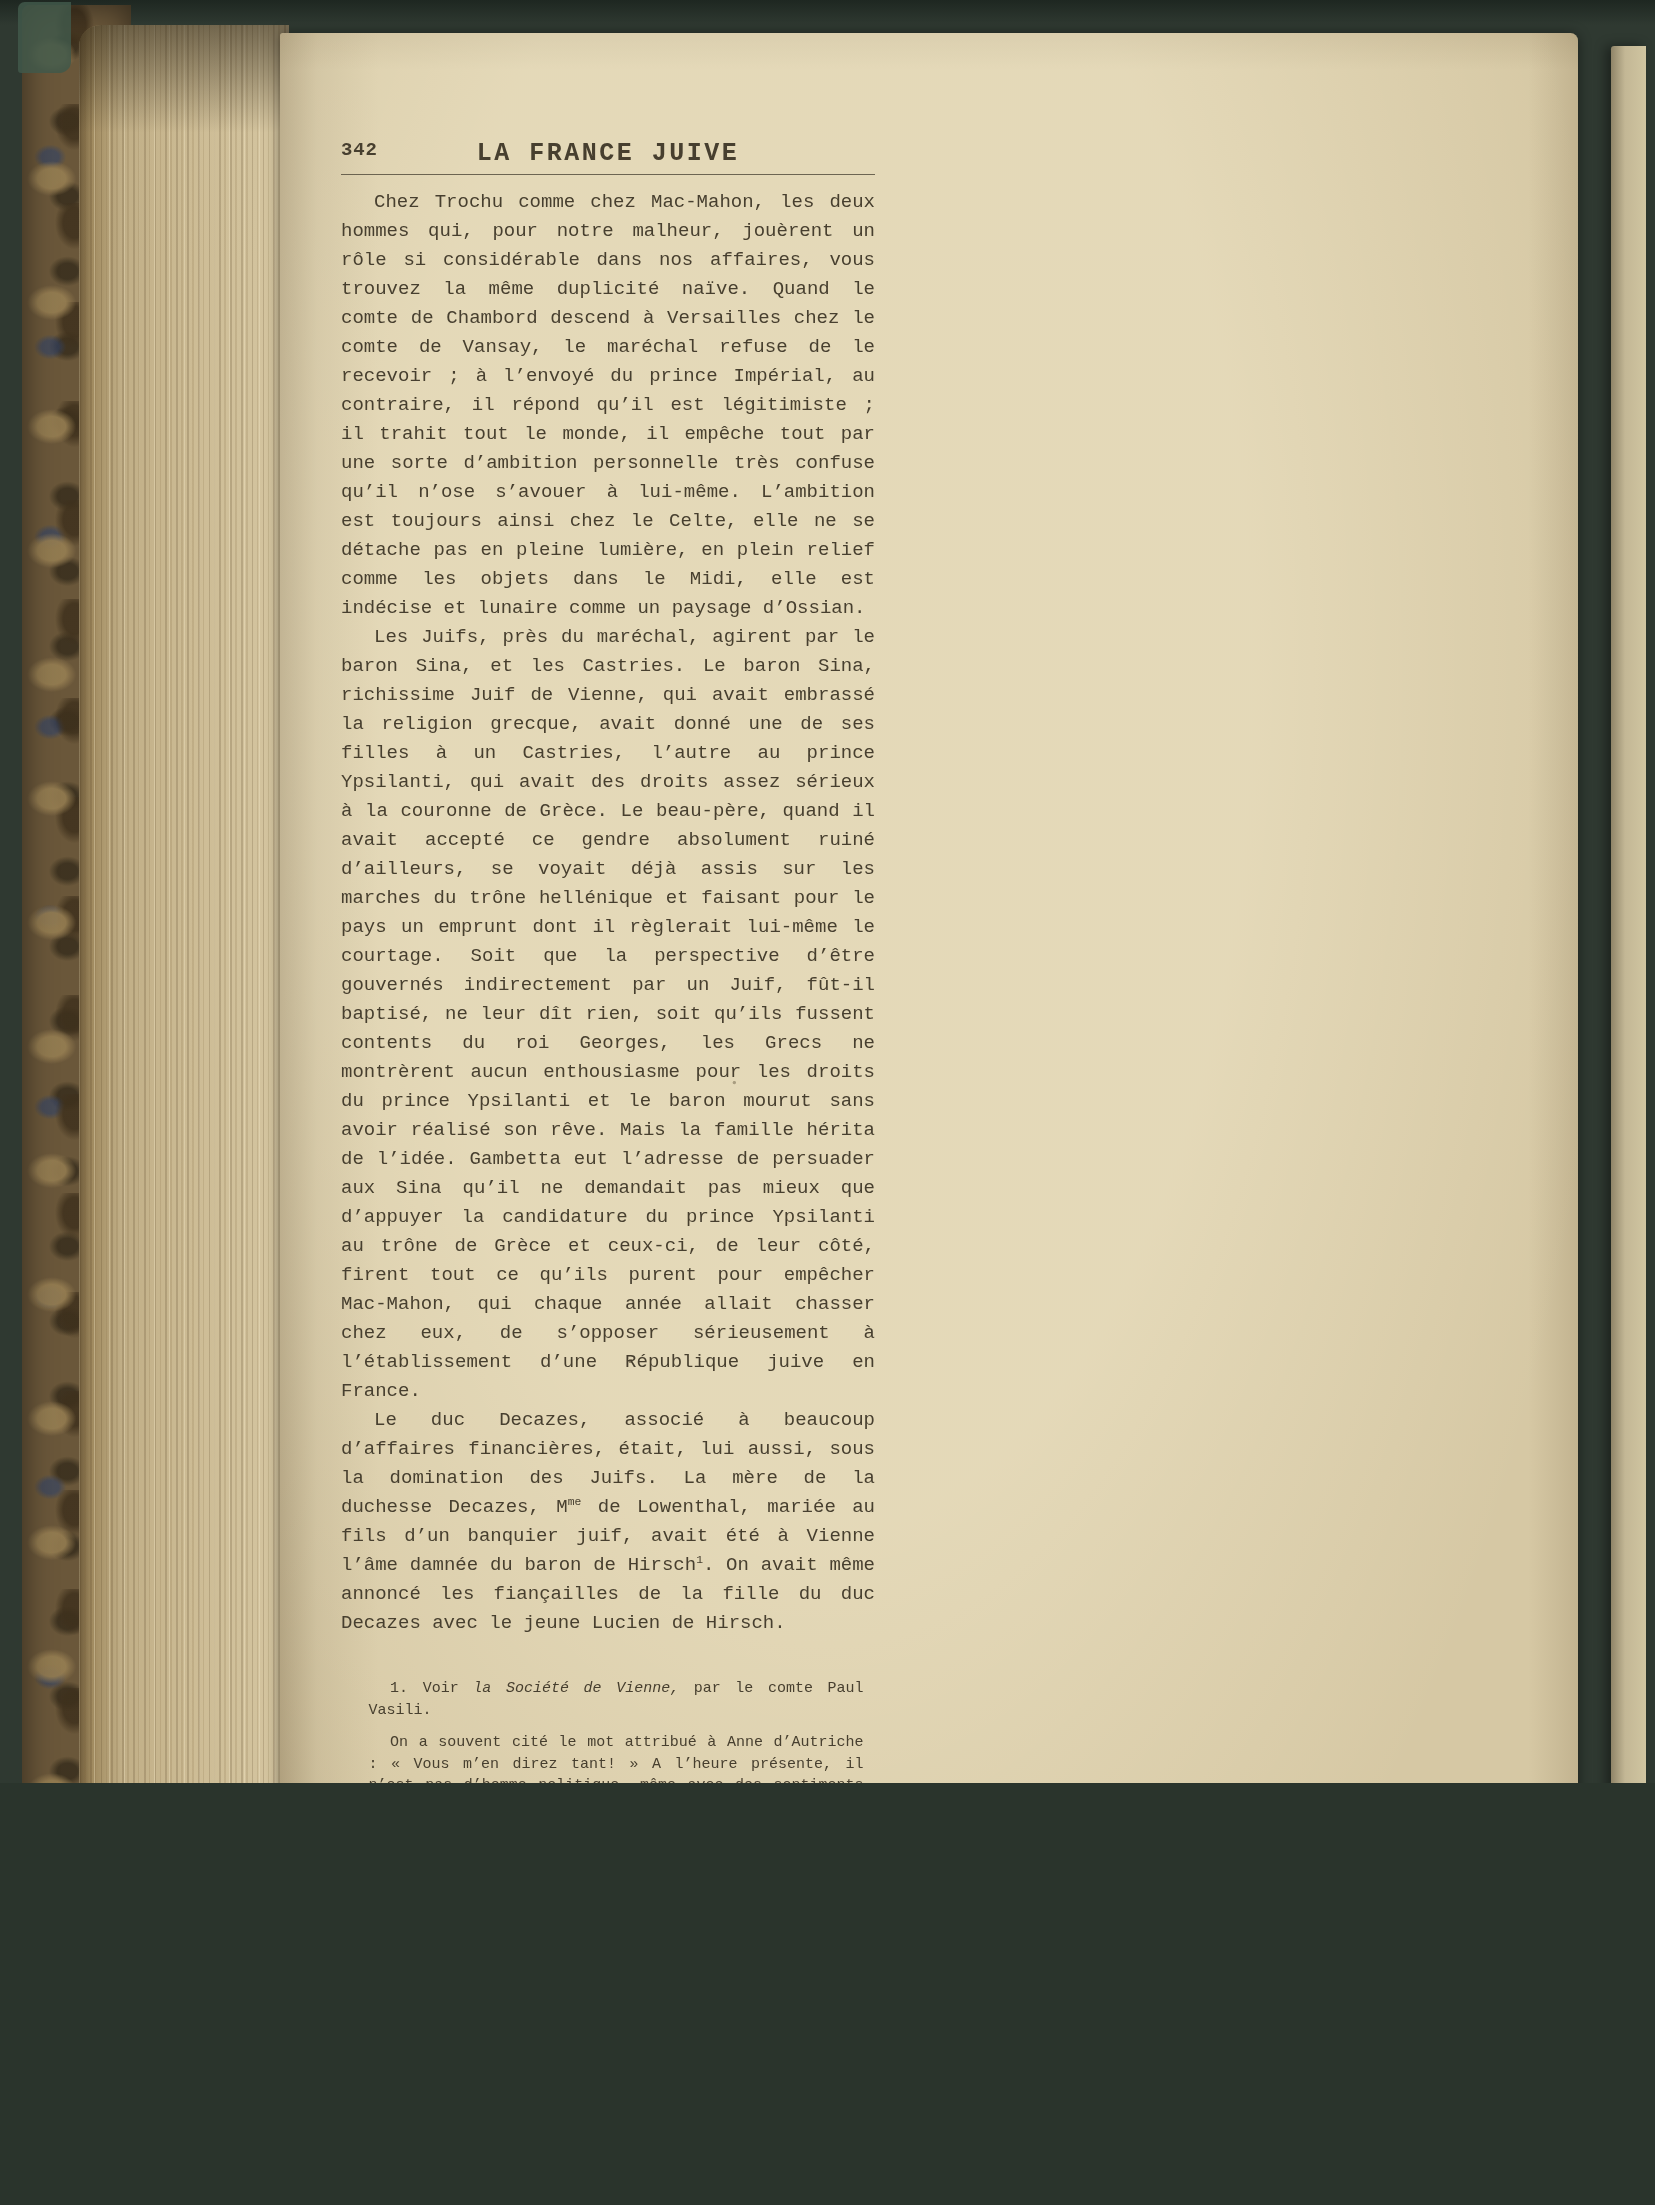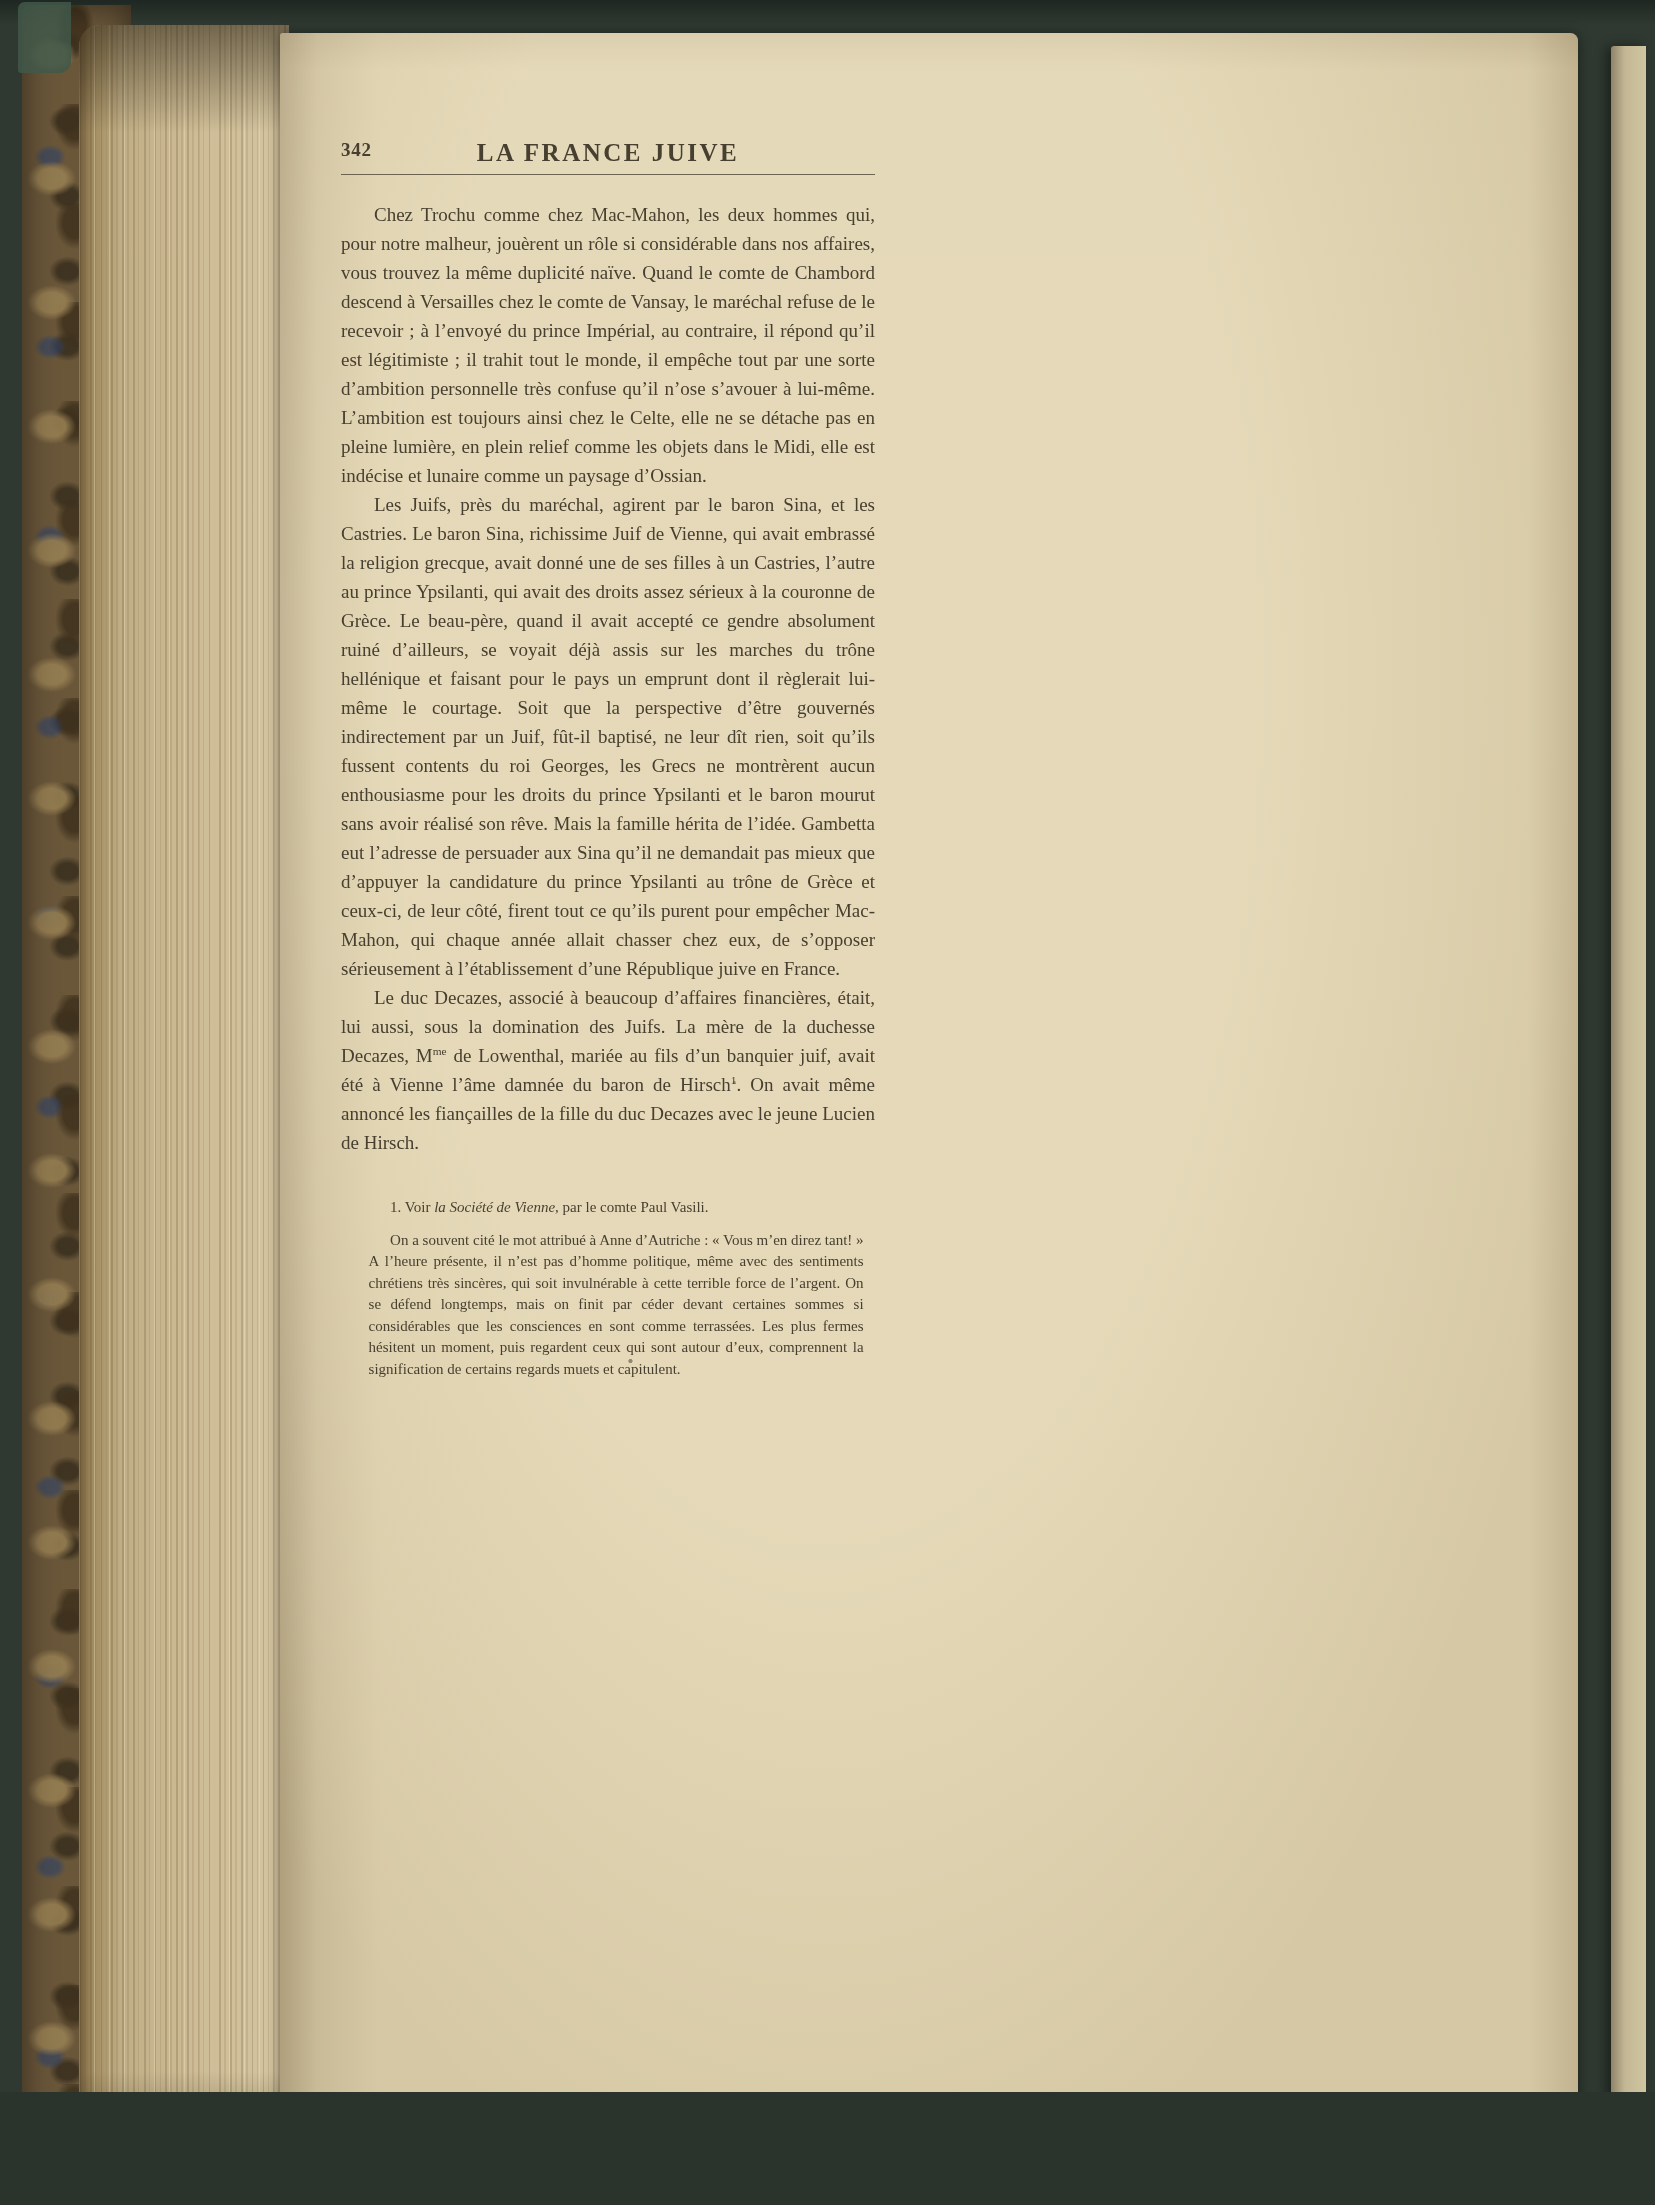--- a/index.html
+++ b/index.html
@@ -2,23 +2,24 @@
 <html lang="fr" style="font-size:13.2px"><head>
 <meta charset="utf-8">
 <style>
   html,body{margin:0;padding:0;}
   body{
     width:1656px;height:2205px;overflow:hidden;
     background:#2a342c;
     font-family:"Liberation Serif","DejaVu Serif",serif;
   }
   .scan{
-    position:relative;width:1656px;height:2092px;
+    position:relative;width:1656px;height:1783px;
     background:linear-gradient(180deg,#1e2721 0,#2f3931 25px,#2f3931 2177px,#1e2721 2205px);
     overflow:hidden;
+    font-family:Liberation Mono, monospace;
   }
   
   .cover-spine{
     position:absolute;left:21.5px;top:5px;width:109px;height:2195px;
     background-color:#6a573a;
     background-image:
       radial-gradient(ellipse 35px 25px at 30% 40%, rgba(150,126,82,0.9) 0 40%, rgba(0,0,0,0) 70%),
       radial-gradient(ellipse 28px 38px at 70% 20%, rgba(62,48,28,0.85) 0 40%, rgba(0,0,0,0) 70%),
       radial-gradient(ellipse 21.5px 16.6px at 20% 80%, rgba(48,66,105,0.6) 0 40%, rgba(0,0,0,0) 75%),
       radial-gradient(ellipse 41px 30px at 85% 65%, rgba(128,106,70,0.95) 0 45%, rgba(0,0,0,0) 75%),
@@ -77,21 +78,21 @@
     font-size:19px;font-weight:bold;letter-spacing:0.8px;
   }
   .running-title{
     width:100%;text-align:center;
     font-size:25px;font-weight:bold;letter-spacing:2.5px;
   }
   .header-rule{
     margin-top:8.3px;height:1.7px;background:#57503f;opacity:0.85;
   }
   .body-text{
-    margin-top:25px;
+    margin-top:13px;
     font-size:19px;line-height:29px;
     text-align:justify;
   }
   .para{margin:0;text-indent:33px;}
   .body-text sup{font-size:60%;line-height:0;vertical-align:super;}
   .footnote{
     margin-top:40px;
     font-size:15px;line-height:21.5px;
     text-align:justify;
     width:517px;margin-left:16.6px;

